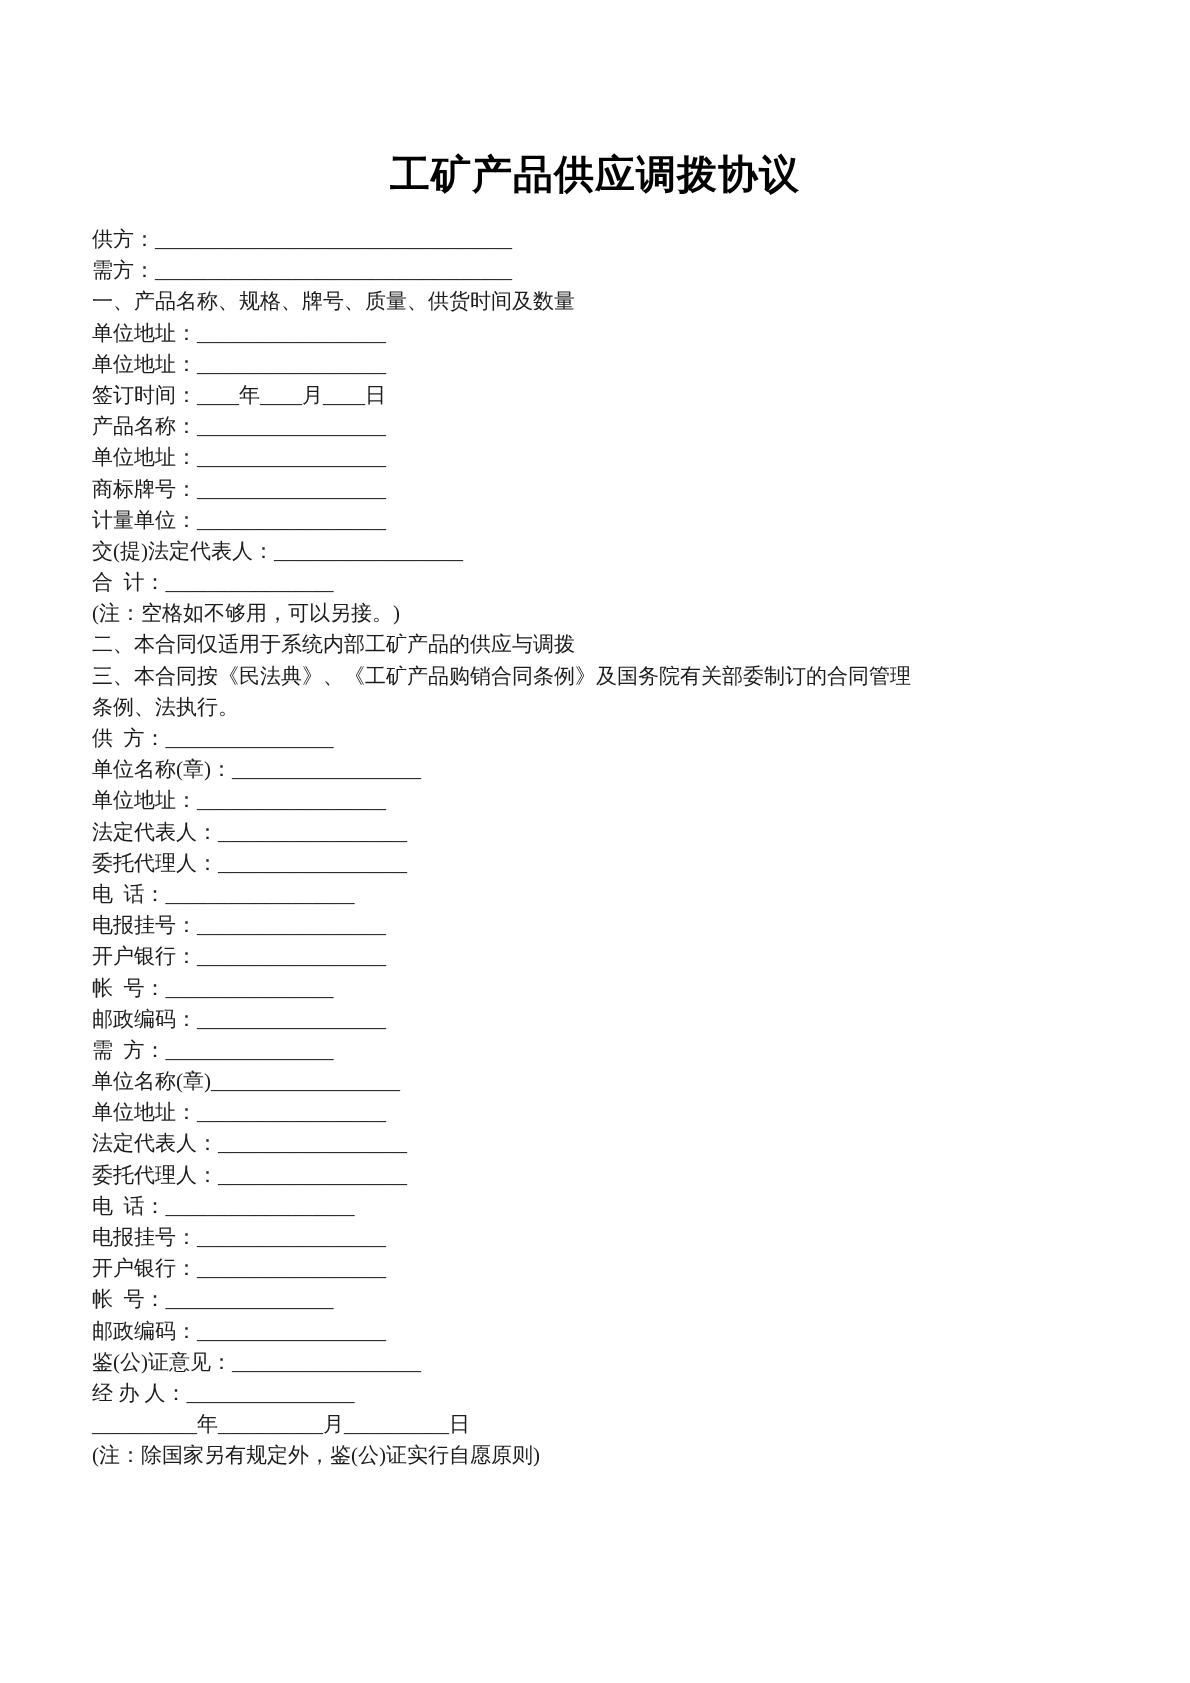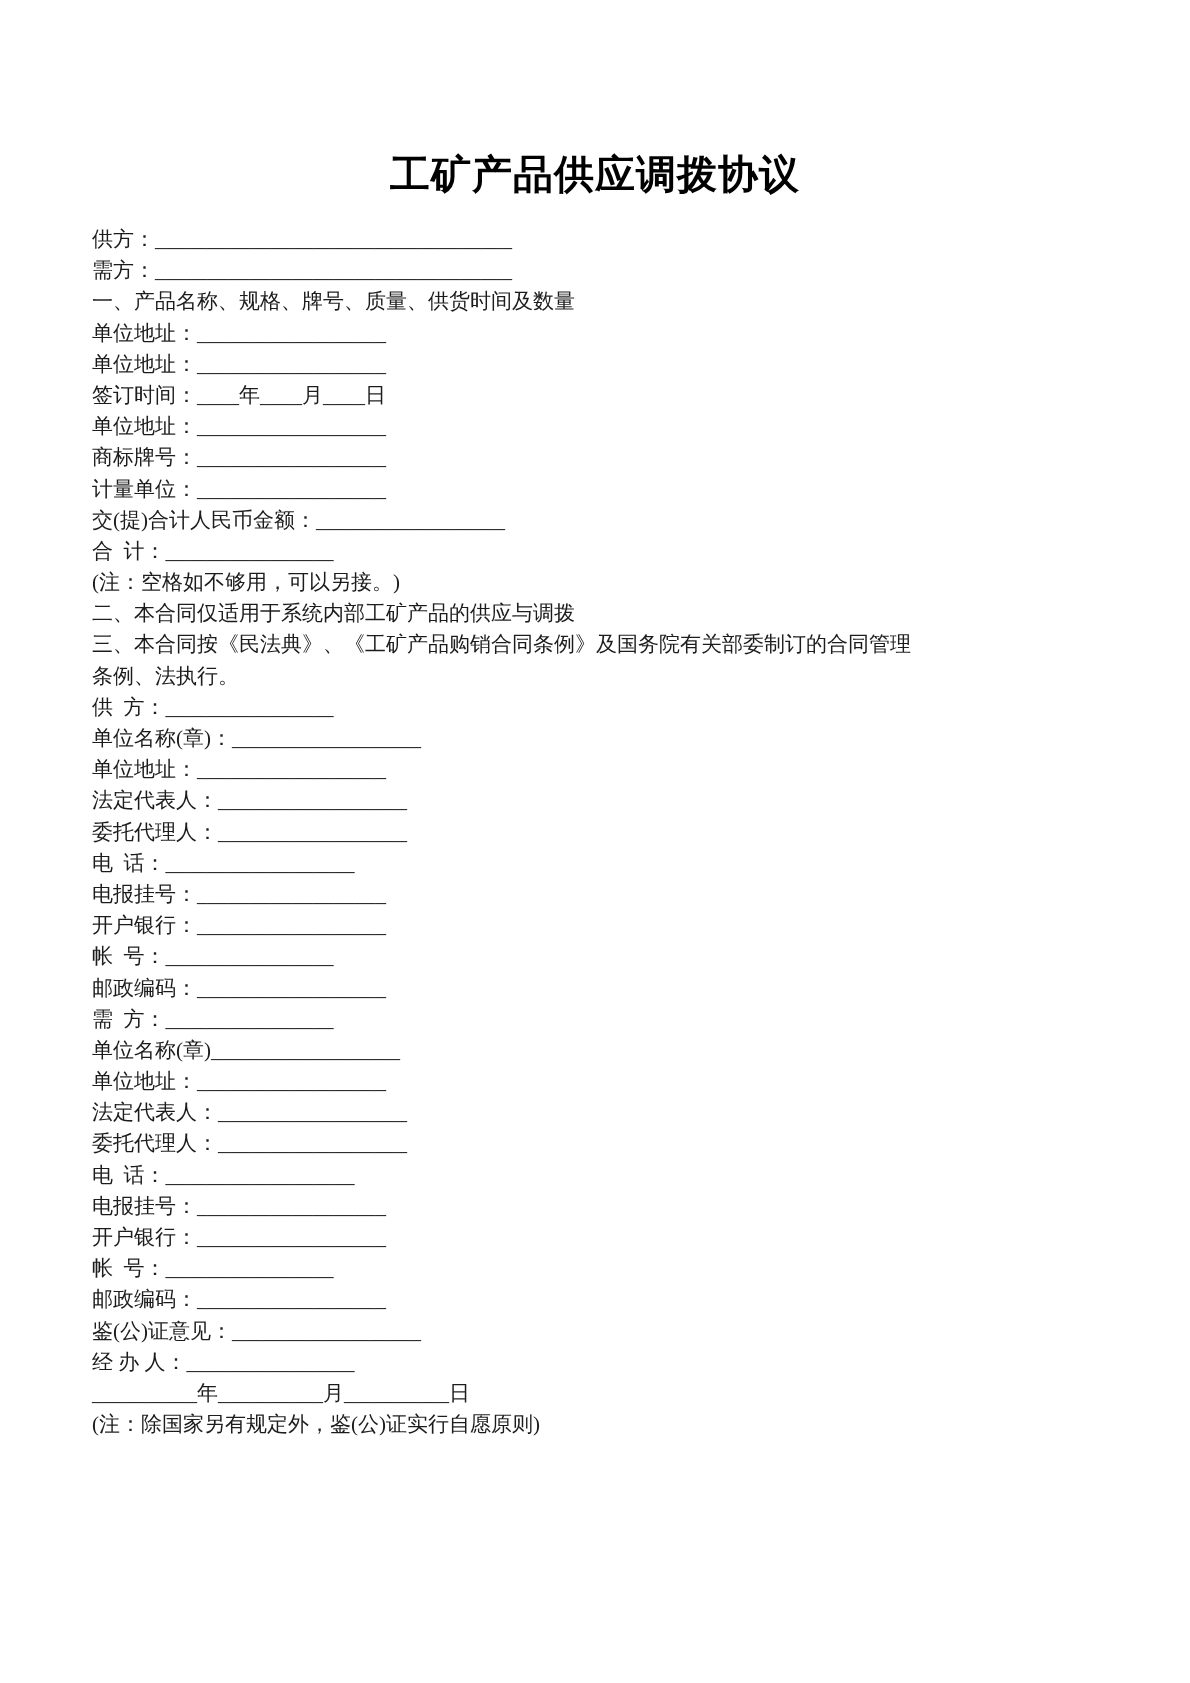--- a/index.html
+++ b/index.html
@@ -47,24 +47,25 @@
 
 <div class="page">
   <h1 class="doc-title">工矿产品供应调拨协议</h1>
   <div class="doc-body">
       <div class="form-line">供方：__________________________________</div>
       <div class="form-line">需方：__________________________________</div>
       <div class="form-line">一、产品名称、规格、牌号、质量、供货时间及数量</div>
       <div class="form-line">单位地址：__________________</div>
       <div class="form-line">单位地址：__________________</div>
       <div class="form-line">签订时间：____年____月____日</div>
+      <div class="form-line">产品名称：__________________</div>
       <div class="form-line">单位地址：__________________</div>
       <div class="form-line">商标牌号：__________________</div>
       <div class="form-line">计量单位：__________________</div>
-      <div class="form-line">交(提)合计人民币金额：__________________</div>
+      <div class="form-line">交(提)法定代表人：__________________</div>
       <div class="form-line">合  计：________________</div>
       <div class="form-line">(注：空格如不够用，可以另接。)</div>
       <div class="form-line">二、本合同仅适用于系统内部工矿产品的供应与调拨</div>
       <div class="form-line">三、本合同按《民法典》、《工矿产品购销合同条例》及国务院有关部委制订的合同管理</div>
       <div class="form-line">条例、法执行。</div>
       <div class="form-line">供  方：________________</div>
       <div class="form-line">单位名称(章)：__________________</div>
       <div class="form-line">单位地址：__________________</div>
       <div class="form-line">法定代表人：__________________</div>
       <div class="form-line">委托代理人：__________________</div>

